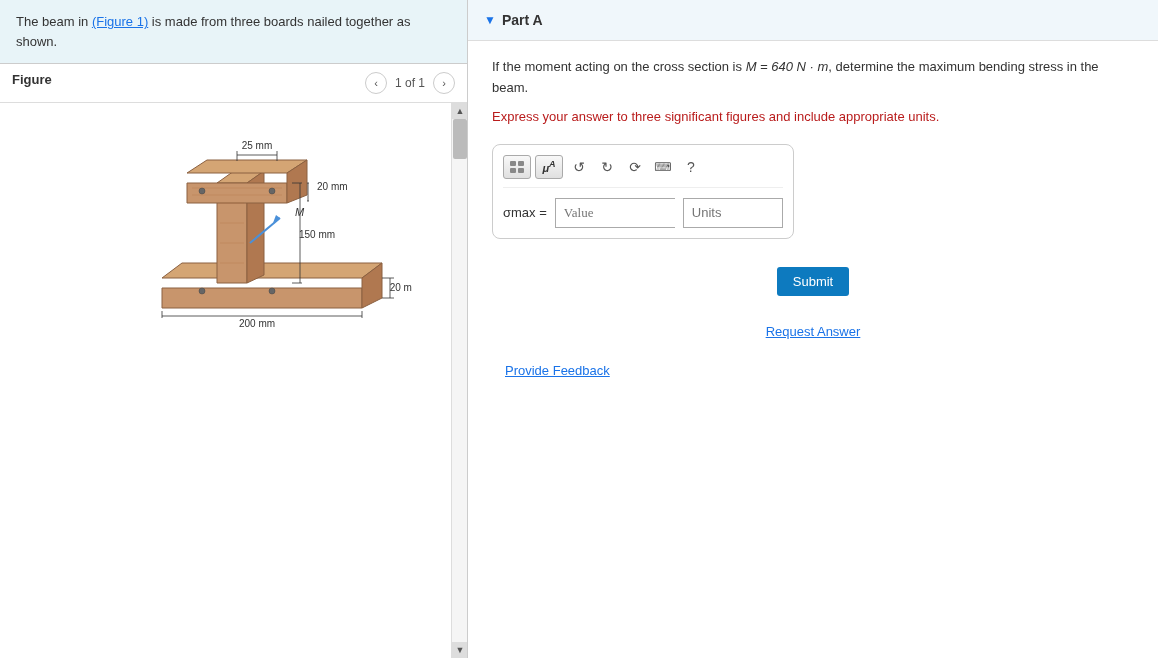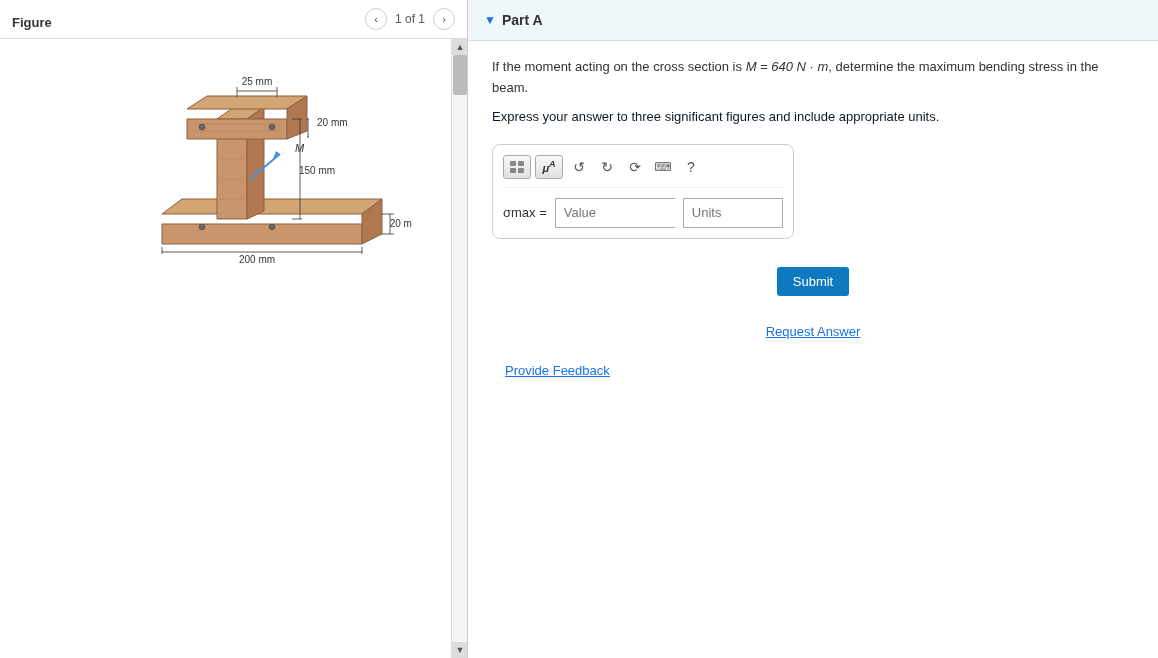--- a/index.html
+++ b/index.html
@@ -40,21 +40,21 @@
 
     .figure-section {
       flex: 1;
       display: flex;
       flex-direction: column;
       overflow: hidden;
     }
 
     .figure-header {
       display: flex;
-      align-items: flex-end;
+      align-items: flex-start;
       justify-content: space-between;
       padding: 8px 12px;
       border-bottom: 1px solid #ddd;
       background: #fff;
     }
 
     .figure-title {
       font-weight: bold;
       font-size: 13px;
       color: #333;
@@ -175,21 +175,21 @@
       line-height: 1.6;
       margin-bottom: 10px;
     }
 
     .question-text .math {
       font-style: italic;
     }
 
     .express-text {
       font-size: 13px;
-      color: #0f172a;
+      color: #b91c1c;
       margin-bottom: 20px;
     }
 
     
     .answer-container {
       border: 1px solid #ccc;
       border-radius: 8px;
       padding: 10px;
       margin-bottom: 16px;
       display: inline-block;
@@ -251,20 +251,21 @@
     }
 
     .value-input {
       width: 120px;
       height: 30px;
       border: 1px solid #aaa;
       border-right: none;
       padding: 4px 8px;
       font-size: 13px;
       outline: none;
+      font-family: Liberation Serif, serif;
     }
 
     .units-input {
       width: 100px;
       height: 30px;
       border: 1px solid #aaa;
       padding: 4px 8px;
       font-size: 13px;
       outline: none;
       color: #999;
@@ -314,20 +315,23 @@
     .beam-drawing {
       margin-top: 10px;
       margin-left: 10px;
     }
   </style>
 </head>
 <body>
 
 <div class="left-panel">
 
+  <div class="problem-statement">
+    <span>The beam in </span><a href="#">(Figure 1)</a><span> is made from three boards nailed together as shown.</span>
+  </div>
 
   <div class="figure-section">
     <div class="figure-header">
       <span class="figure-title">Figure</span>
       <div class="figure-nav">
         <button class="nav-btn">‹</button>
         <span class="nav-count">1 of 1</span>
         <button class="nav-btn">›</button>
       </div>
     </div>

